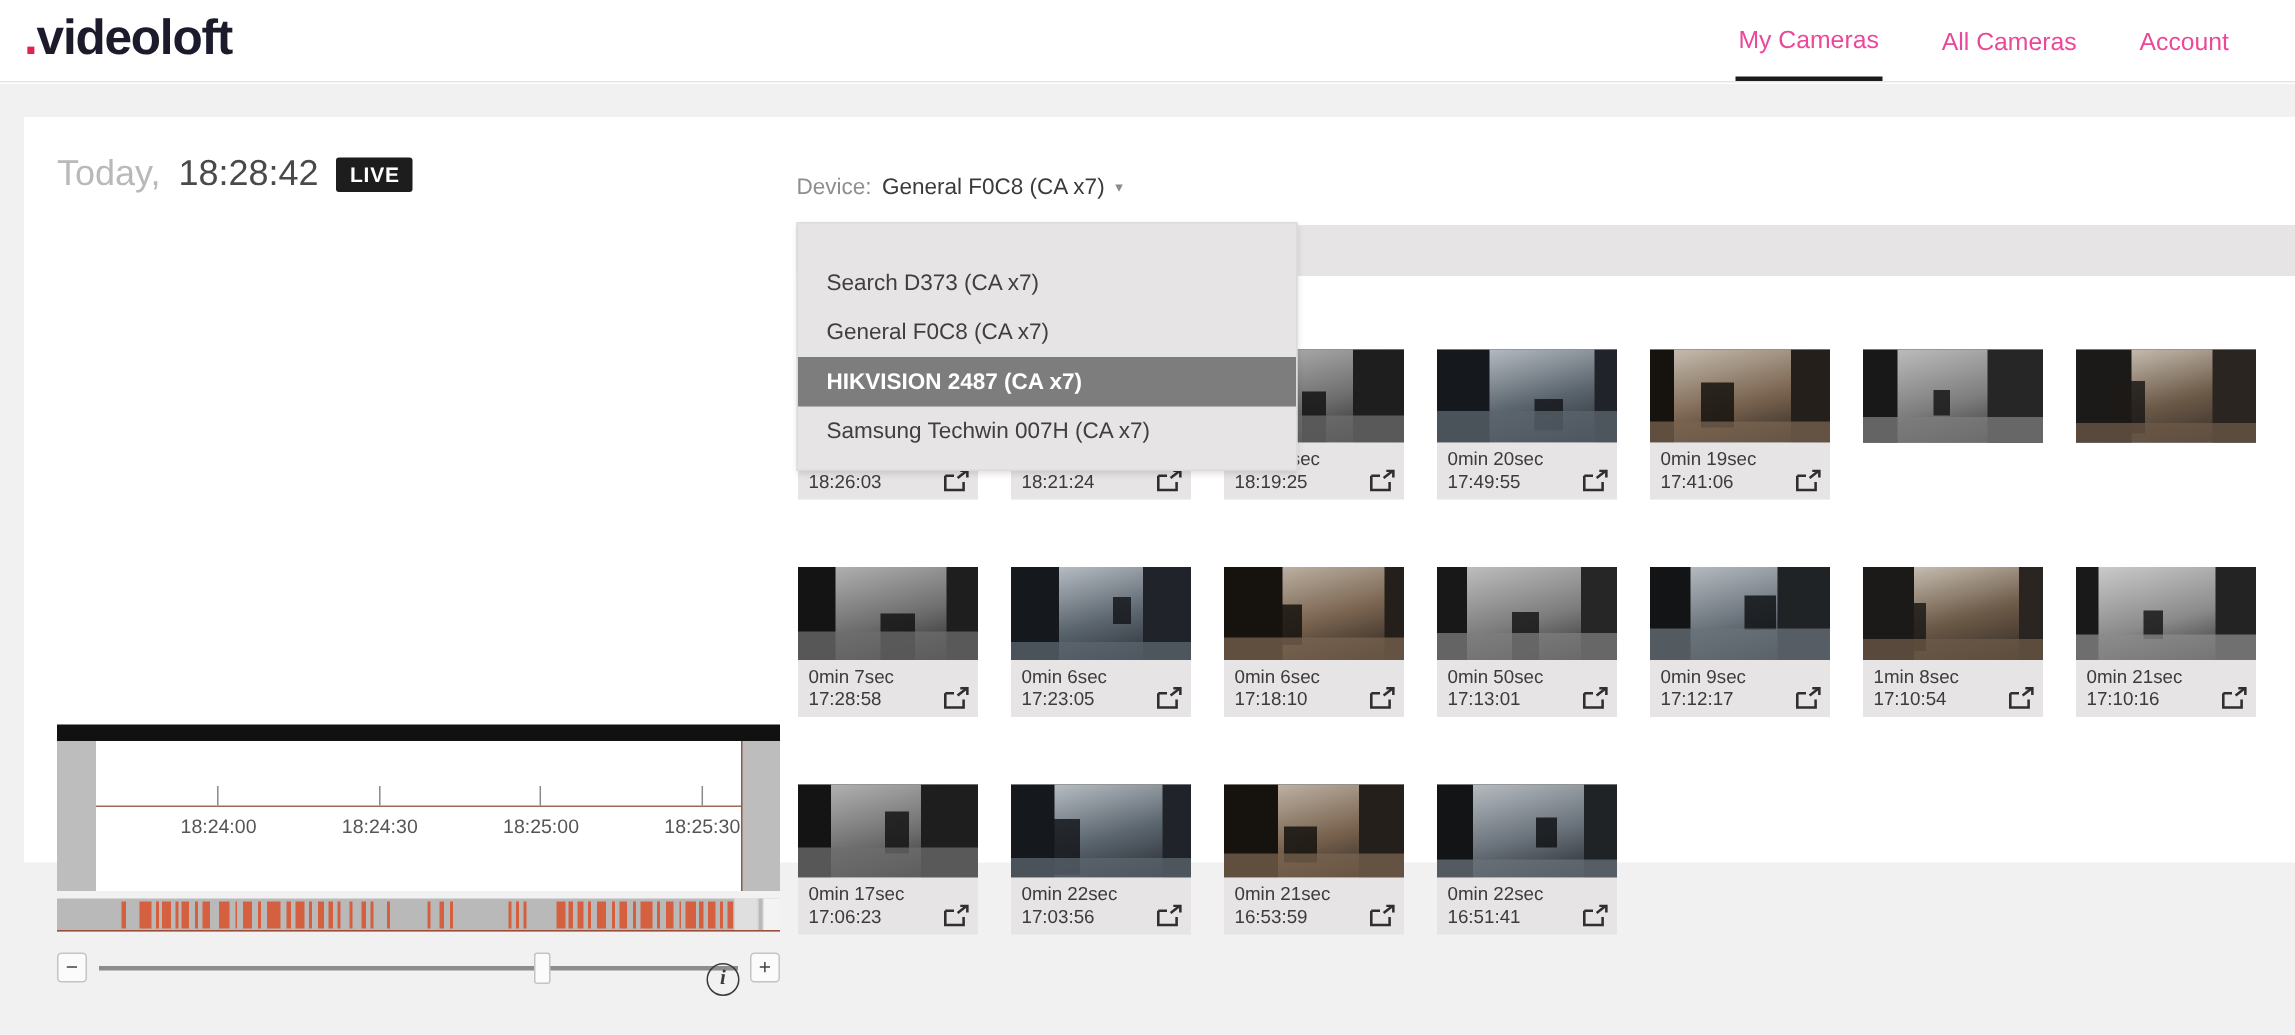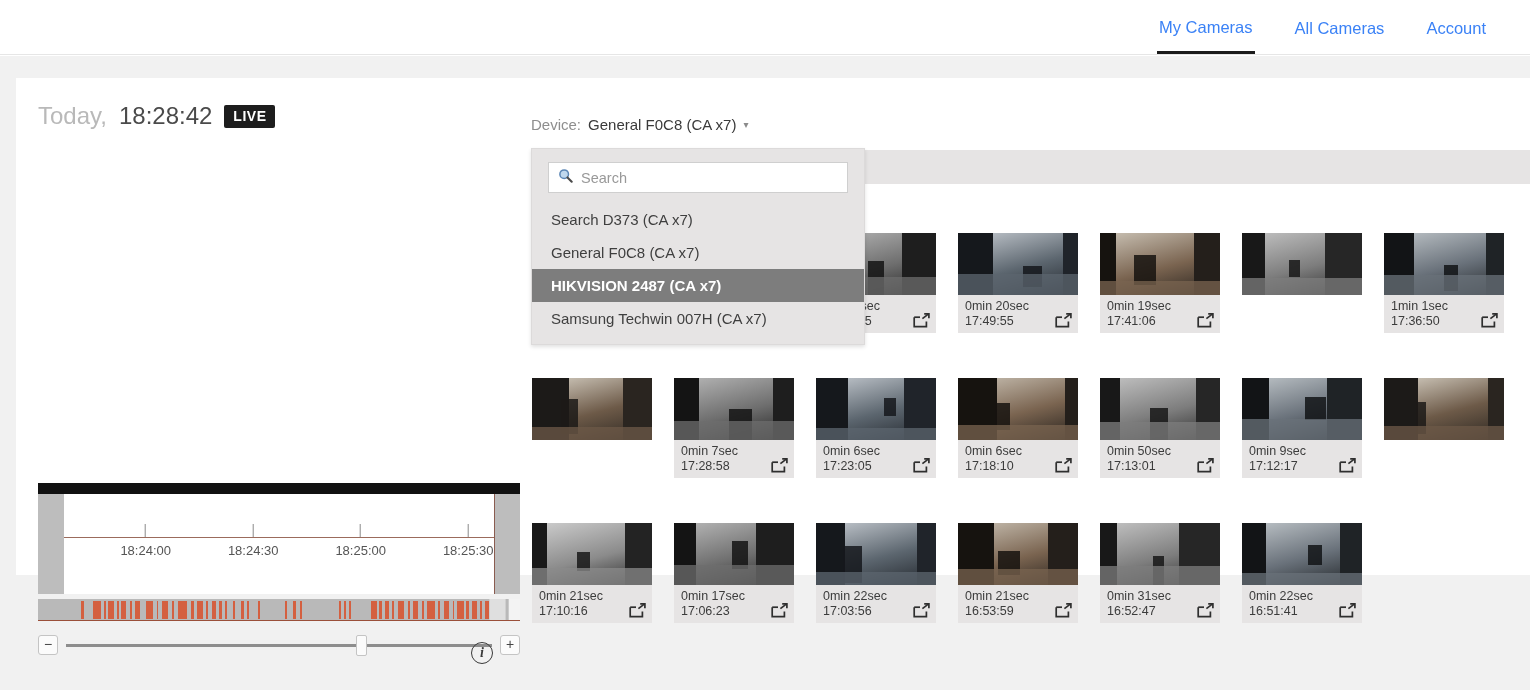--- a/index.html
+++ b/index.html
@@ -28,21 +28,21 @@
   }
   .logo .dot { color: #e0234e; }
 
   .nav {
     position: absolute; right: 42px; top: 0;
     height: 55px;
     display: flex; align-items: center; gap: 38px;
   }
   .nav-item {
     font-size: 16.5px;
-    color: #3b82f6;
+    color: #ec4899;
     padding: 16px 2px 14px 2px;
     cursor: pointer;
     white-space: nowrap;
   }
   .nav-item.active { border-bottom: 3px solid #1b1b1b; }
 
   
   .page {
     position: absolute; top: 56px; left: 0;
     width: 1530px; height: 634px;
@@ -258,20 +258,23 @@
     position: absolute; right: 6px; bottom: 5px;
     width: 17px; height: 15px;
     cursor: pointer;
   }
   .clip-open svg { display: block; }
 </style>
 </head>
 <body>
 
 <div class="topbar">
+  <div class="logo">
+    <span class="dot">.</span><span>videoloft</span>
+  </div>
   <div class="nav">
     <div class="nav-item active">My Cameras</div>
     <div class="nav-item">All Cameras</div>
     <div class="nav-item">Account</div>
   </div>
 </div>
 
 <div class="page">
   <div class="panel">
 
@@ -373,29 +376,20 @@
 
     <div class="grey-strip"></div>
 
     <div class="device-row">
       <span class="device-label">Device:</span>
       <span class="device-value">General F0C8 (CA x7)</span>
       <span class="device-caret">▾</span>
     </div>
 
     <div class="dropdown">
-      <div class="dd-search">
-        <span>
-          <svg width="15" height="15" viewBox="0 0 16 16">
-            <circle cx="6.6" cy="6.6" r="4.6" fill="#bfd8ee" stroke="#5b86b5" stroke-width="1.6"></circle>
-            <line x1="10.1" y1="10.1" x2="14.6" y2="14.6" stroke="#4a4a4a" stroke-width="2.2" stroke-linecap="round"></line>
-          </svg>
-        </span>
-        <input type="text" placeholder="Search" style="">
-      </div>
       <div class="dd-list">
         <div class="dd-item">Search D373 (CA x7)</div>
         <div class="dd-item">General F0C8 (CA x7)</div>
         <div class="dd-item selected">HIKVISION 2487 (CA x7)</div>
         <div class="dd-item">Samsung Techwin 007H (CA x7)</div>
       </div>
     </div>
 
     <div class="clips" id="clips-grid">
         <div class="clip">
@@ -507,41 +501,20 @@
           <div class="clip-thumb">
             <div class="ct-a" style="background:linear-gradient(165deg,#c4c4c4 0%,#7d7d7d 55%,#262626 100%)"></div>
             <div class="ct-b" style="left:0;top:0;width:23px;height:62px;background:#181818"></div>
             <div class="ct-b" style="right:0;top:0;width:37px;height:62px;background:#262626"></div>
             <div class="ct-b" style="left:47px;top:27px;width:11px;height:17px;background:#181818;opacity:.85"></div>
             <div class="ct-b" style="left:0;bottom:0;width:120px;height:17px;background:#7d7d7d;opacity:.75"></div>
           </div>
         </div>
         <div class="clip">
           <div class="clip-thumb">
-            <div class="ct-a" style="background:linear-gradient(165deg,#c0c6ca 0%,#69717a 55%,#1f2326 100%)"></div>
-            <div class="ct-b" style="left:0;top:0;width:30px;height:62px;background:#121416"></div>
-            <div class="ct-b" style="right:0;top:0;width:18px;height:62px;background:#1f2326"></div>
-            <div class="ct-b" style="left:60px;top:32px;width:14px;height:26px;background:#121416;opacity:.85"></div>
-            <div class="ct-b" style="left:0;bottom:0;width:120px;height:20px;background:#69717a;opacity:.75"></div>
-          </div>
-          <div class="clip-meta">
-            <div class="clip-dur">1min 1sec</div>
-            <div class="clip-time">17:36:50</div>
-            <span class="clip-open">
-              <svg width="17" height="15" viewBox="0 0 17 15">
-                <path d="M1.2 4.2 V13.6 H13.4 V8.4" fill="none" stroke="#2f2f2f" stroke-width="1.7"></path>
-                <path d="M1.2 4.2 H7.0" fill="none" stroke="#2f2f2f" stroke-width="1.7"></path>
-                <path d="M9.4 5.6 L15.6 0.9" fill="none" stroke="#2f2f2f" stroke-width="1.7"></path>
-                <path d="M11.2 0.8 H15.9 V5.3" fill="none" stroke="#2f2f2f" stroke-width="1.7"></path>
-              </svg>
-            </span>
-          </div>
-        </div>
-        <div class="clip">
-          <div class="clip-thumb">
             <div class="ct-a" style="background:linear-gradient(165deg,#d8d2c6 0%,#6d5a48 55%,#2a2520 100%)"></div>
             <div class="ct-b" style="left:0;top:0;width:37px;height:62px;background:#1c1a18"></div>
             <div class="ct-b" style="right:0;top:0;width:29px;height:62px;background:#2a2520"></div>
             <div class="ct-b" style="left:29px;top:21px;width:17px;height:35px;background:#1c1a18;opacity:.85"></div>
             <div class="ct-b" style="left:0;bottom:0;width:120px;height:13px;background:#6d5a48;opacity:.75"></div>
           </div>
         </div>
         <div class="clip">
           <div class="clip-thumb">
             <div class="ct-a" style="background:linear-gradient(165deg,#b9b9b9 0%,#6e6e6e 55%,#1e1e1e 100%)"></div>
@@ -648,20 +621,32 @@
           </div>
         </div>
         <div class="clip">
           <div class="clip-thumb">
             <div class="ct-a" style="background:linear-gradient(165deg,#d8d2c6 0%,#6d5a48 55%,#2a2520 100%)"></div>
             <div class="ct-b" style="left:0;top:0;width:34px;height:62px;background:#1c1a18"></div>
             <div class="ct-b" style="right:0;top:0;width:16px;height:62px;background:#2a2520"></div>
             <div class="ct-b" style="left:32px;top:24px;width:10px;height:32px;background:#1c1a18;opacity:.85"></div>
             <div class="ct-b" style="left:0;bottom:0;width:120px;height:14px;background:#6d5a48;opacity:.75"></div>
           </div>
+          <div class="clip-meta">
+            <div class="clip-dur">1min 8sec</div>
+            <div class="clip-time">17:10:54</div>
+            <span class="clip-open">
+              <svg width="17" height="15" viewBox="0 0 17 15">
+                <path d="M1.2 4.2 V13.6 H13.4 V8.4" fill="none" stroke="#2f2f2f" stroke-width="1.7"></path>
+                <path d="M1.2 4.2 H7.0" fill="none" stroke="#2f2f2f" stroke-width="1.7"></path>
+                <path d="M9.4 5.6 L15.6 0.9" fill="none" stroke="#2f2f2f" stroke-width="1.7"></path>
+                <path d="M11.2 0.8 H15.9 V5.3" fill="none" stroke="#2f2f2f" stroke-width="1.7"></path>
+              </svg>
+            </span>
+          </div>
         </div>
         <div class="clip">
           <div class="clip-thumb">
             <div class="ct-a" style="background:linear-gradient(165deg,#cfcfcf 0%,#8b8b8b 55%,#232323 100%)"></div>
             <div class="ct-b" style="left:0;top:0;width:15px;height:62px;background:#191919"></div>
             <div class="ct-b" style="right:0;top:0;width:27px;height:62px;background:#232323"></div>
             <div class="ct-b" style="left:45px;top:29px;width:13px;height:19px;background:#191919;opacity:.85"></div>
             <div class="ct-b" style="left:0;bottom:0;width:120px;height:17px;background:#8b8b8b;opacity:.75"></div>
           </div>
           <div class="clip-meta">
@@ -735,41 +720,20 @@
                 <path d="M1.2 4.2 V13.6 H13.4 V8.4" fill="none" stroke="#2f2f2f" stroke-width="1.7"></path>
                 <path d="M1.2 4.2 H7.0" fill="none" stroke="#2f2f2f" stroke-width="1.7"></path>
                 <path d="M9.4 5.6 L15.6 0.9" fill="none" stroke="#2f2f2f" stroke-width="1.7"></path>
                 <path d="M11.2 0.8 H15.9 V5.3" fill="none" stroke="#2f2f2f" stroke-width="1.7"></path>
               </svg>
             </span>
           </div>
         </div>
         <div class="clip">
           <div class="clip-thumb">
-            <div class="ct-a" style="background:linear-gradient(165deg,#c4c4c4 0%,#7d7d7d 55%,#262626 100%)"></div>
-            <div class="ct-b" style="left:0;top:0;width:17px;height:62px;background:#181818"></div>
-            <div class="ct-b" style="right:0;top:0;width:41px;height:62px;background:#262626"></div>
-            <div class="ct-b" style="left:53px;top:33px;width:11px;height:33px;background:#181818;opacity:.85"></div>
-            <div class="ct-b" style="left:0;bottom:0;width:120px;height:19px;background:#7d7d7d;opacity:.75"></div>
-          </div>
-          <div class="clip-meta">
-            <div class="clip-dur">0min 31sec</div>
-            <div class="clip-time">16:52:47</div>
-            <span class="clip-open">
-              <svg width="17" height="15" viewBox="0 0 17 15">
-                <path d="M1.2 4.2 V13.6 H13.4 V8.4" fill="none" stroke="#2f2f2f" stroke-width="1.7"></path>
-                <path d="M1.2 4.2 H7.0" fill="none" stroke="#2f2f2f" stroke-width="1.7"></path>
-                <path d="M9.4 5.6 L15.6 0.9" fill="none" stroke="#2f2f2f" stroke-width="1.7"></path>
-                <path d="M11.2 0.8 H15.9 V5.3" fill="none" stroke="#2f2f2f" stroke-width="1.7"></path>
-              </svg>
-            </span>
-          </div>
-        </div>
-        <div class="clip">
-          <div class="clip-thumb">
             <div class="ct-a" style="background:linear-gradient(165deg,#c0c6ca 0%,#69717a 55%,#1f2326 100%)"></div>
             <div class="ct-b" style="left:0;top:0;width:24px;height:62px;background:#121416"></div>
             <div class="ct-b" style="right:0;top:0;width:22px;height:62px;background:#1f2326"></div>
             <div class="ct-b" style="left:66px;top:22px;width:14px;height:20px;background:#121416;opacity:.85"></div>
             <div class="ct-b" style="left:0;bottom:0;width:120px;height:12px;background:#69717a;opacity:.75"></div>
           </div>
           <div class="clip-meta">
             <div class="clip-dur">0min 22sec</div>
             <div class="clip-time">16:51:41</div>
             <span class="clip-open">

